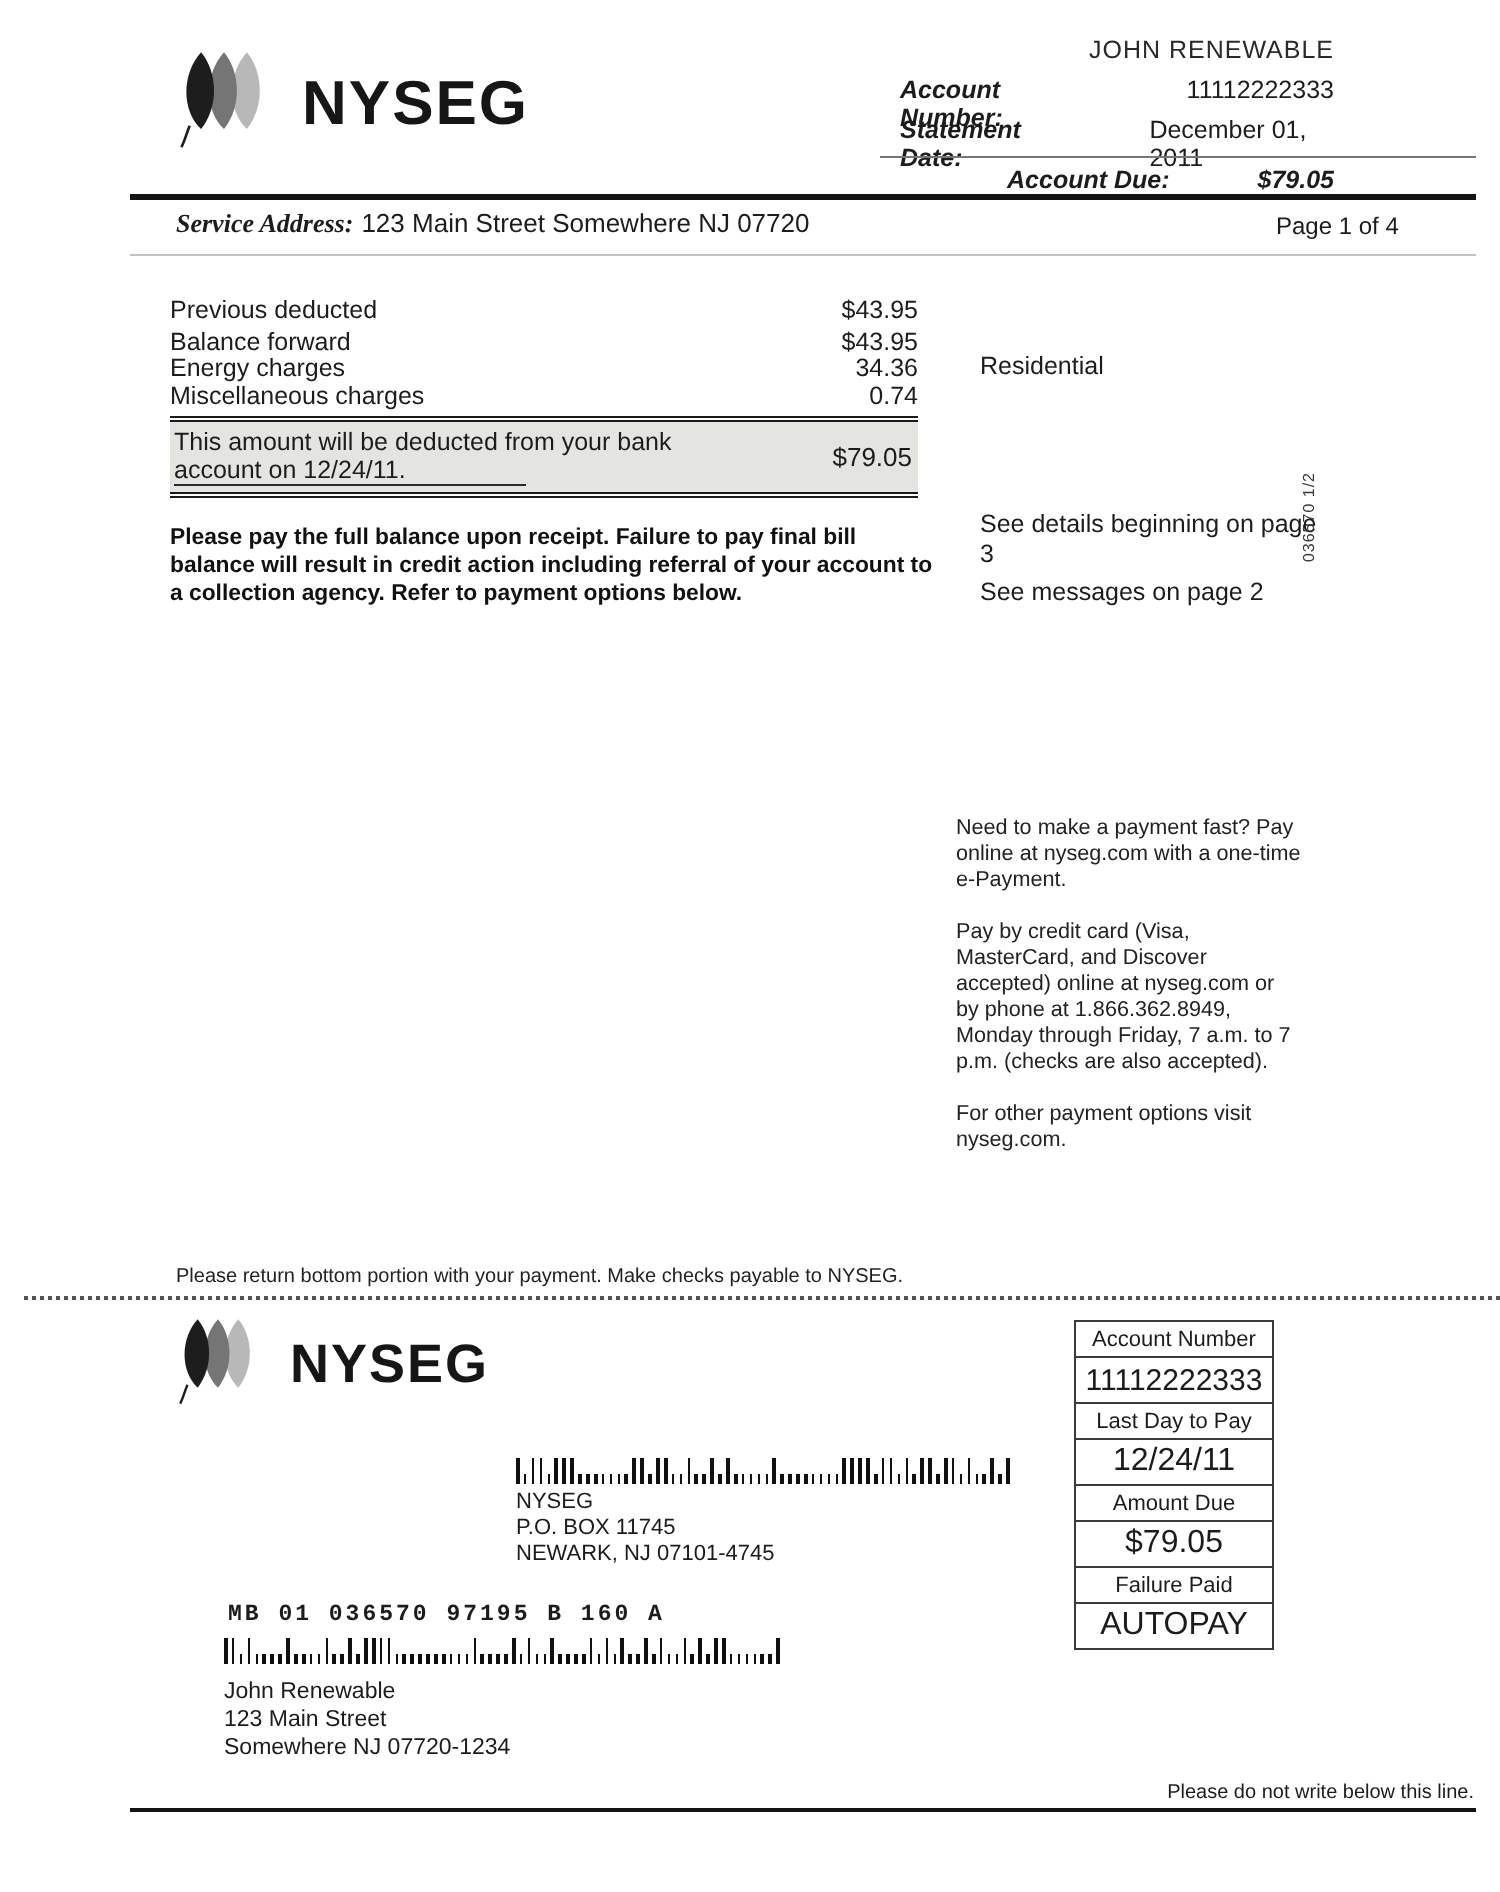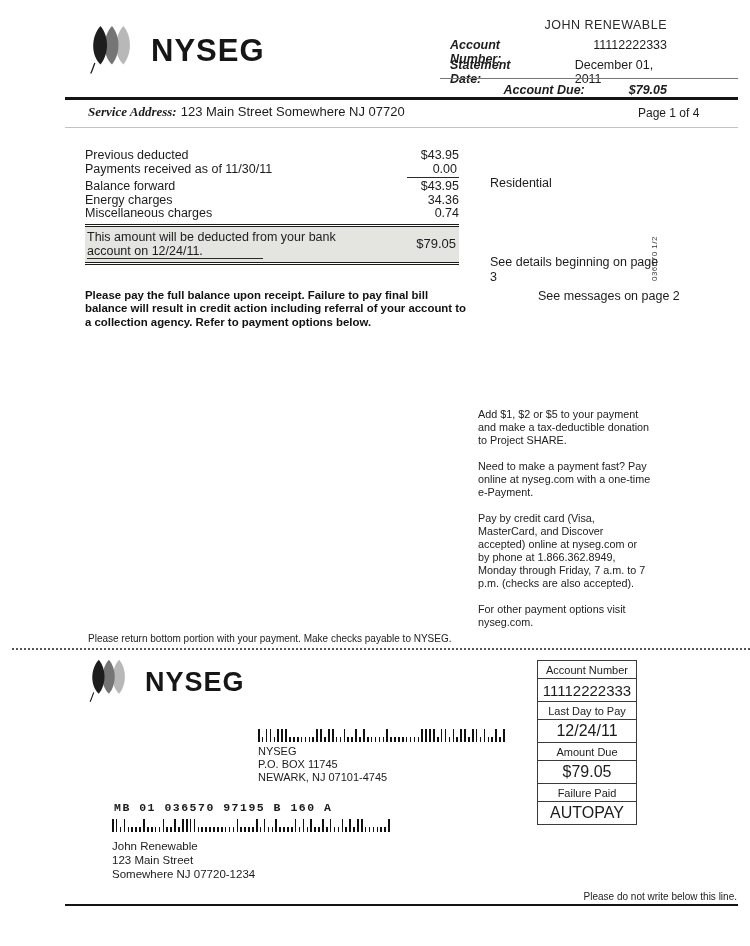--- a/index.html
+++ b/index.html
@@ -37,28 +37,28 @@
   .summary h2 { font-size:13.5px; font-weight:bold; border-bottom:2.5px solid #1b1b1b; padding-bottom:3px; margin-bottom:3px; }
   .sum-row { display:flex; justify-content:space-between; font-size:12.5px; line-height:13.5px; }
   .sum-row .amt { text-align:right; }
   .sum-row.u-amt .amt { border-bottom:1px solid #2a2a2a; padding:0 2px 1px 26px; }
   .sum-row.gap { margin-top:2px; }
   .dbl-rule { border-top:1px solid #1b1b1b; border-bottom:1px solid #1b1b1b; height:3px; margin-top:3px; }
   .autopay-row { display:flex; justify-content:space-between; align-items:center;
     background:#e4e4e0; padding:3px 3px 3px 2px; font-size:12.5px; line-height:14px; }
   .autopay-row .note .l2 { border-bottom:1px solid #2a2a2a; display:inline-block; padding-right:60px; }
   .autopay-row .amt { font-size:13px; }
-  .collection { margin-top:24px; width:382px; font-weight:bold; font-size:11.4px; line-height:13.8px; color:#111; }
+  .collection { margin-top:14px; width:382px; font-weight:bold; font-size:11.4px; line-height:13.8px; color:#111; }
 
   
   .side { font-size:12.5px; line-height:15px; }
   .side.res { left:490px; top:176px; }
   .side.disc { left:490px; top:199px; width:162px; }
   .side.details { left:490px; top:255px; width:178px; }
-  .side.msgs { left:490px; top:289px;margin-left:48px; }
+  .side.msgs { left:490px; top:289px; }
   .form-code { left:650px; top:236px; font-size:8px; color:#3a3a3a; letter-spacing:.5px;
     writing-mode:vertical-rl; transform:rotate(180deg); }
 
   .pay-options { left:478px; top:408px; width:173px; font-size:10.8px; line-height:13px; color:#222; }
   .pay-options p { margin-bottom:13px; }
 
   
   .return-note { left:88px; top:633px; font-size:10px; color:#222; }
   .perf-line { left:12px; top:648px; width:738px; border-top:2px dotted #555; height:0; }
 
@@ -121,24 +121,20 @@
     <span class="lbl">Service Address:</span><span>123 Main Street Somewhere NJ 07720</span>
   </div>
   <div class="abs page-ind">Page 1 of 4</div>
   <div class="abs rule-light"></div>
 
   <div class="abs summary">
     <div class="sum-row">
       <span>Previous deducted</span>
       <span class="amt">$43.95</span>
     </div>
-    <div class="sum-row u-amt">
-      <span>Payments received as of 11/30/11</span>
-      <span class="amt">0.00</span>
-    </div>
     <div class="sum-row gap">
       <span>Balance forward</span>
       <span class="amt">$43.95</span>
     </div>
     <div class="sum-row">
       <span>Energy charges</span>
       <span class="amt">34.36</span>
     </div>
     <div class="sum-row">
       <span>Miscellaneous charges</span>
@@ -155,21 +151,20 @@
     <div class="dbl-rule" style="margin-top:0;"></div>
     <p class="collection">Please pay the full balance upon receipt. Failure to pay final bill balance will result in credit action including referral of your account to a collection agency. Refer to payment options below.</p>
   </div>
 
   <div class="abs side res">Residential</div>
   <div class="abs side details">See details beginning on page 3</div>
   <div class="abs side msgs">See messages on page 2</div>
   <div class="abs form-code">036570 1/2</div>
 
   <div class="abs pay-options">
-    <p>Add $1, $2 or $5 to your payment and make a tax-deductible donation to Project SHARE.</p>
     <p>Need to make a payment fast? Pay online at nyseg.com with a one-time e-Payment.</p>
     <p>Pay by credit card (Visa, MasterCard, and Discover accepted) online at nyseg.com or by phone at 1.866.362.8949, Monday through Friday, 7 a.m. to 7 p.m. (checks are also accepted).</p>
     <p>For other payment options visit nyseg.com.</p>
   </div>
 
   <div class="abs return-note">Please return bottom portion with your payment. Make checks payable to NYSEG.</div>
   <div class="abs perf-line"></div>
 
   <div class="abs logo logo-bottom" style="left:85px; top:656px;">
     <span>

